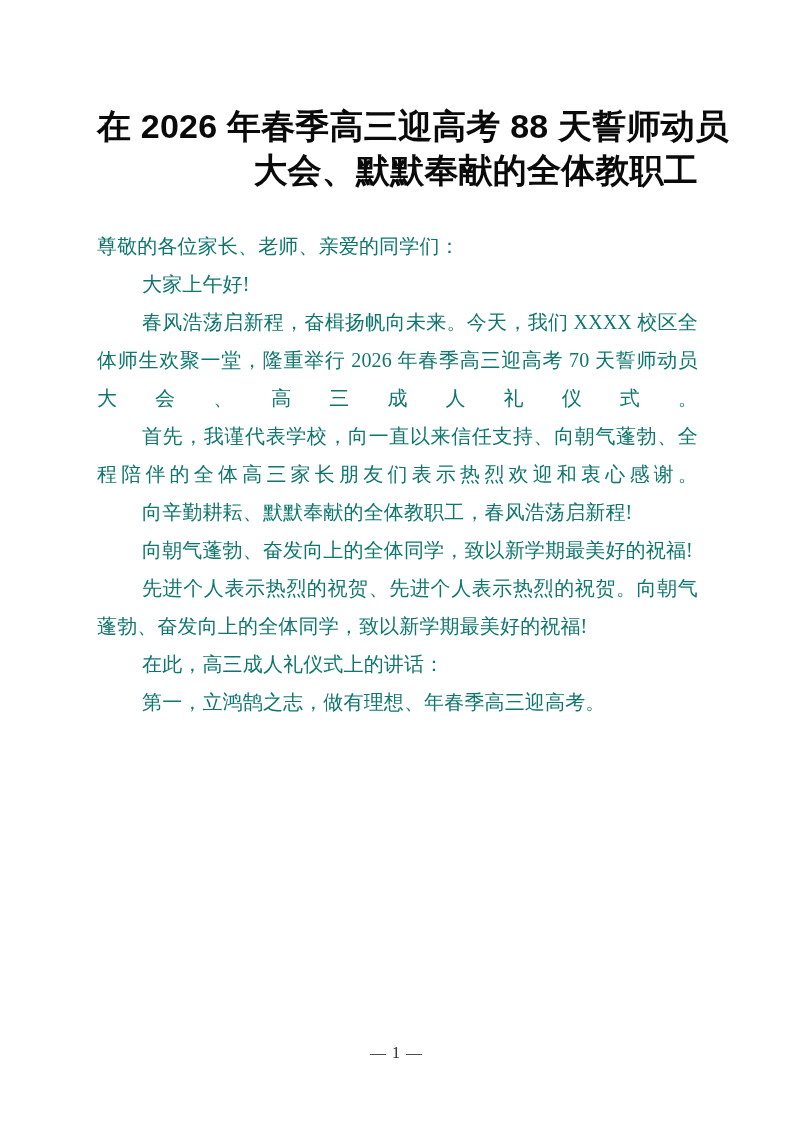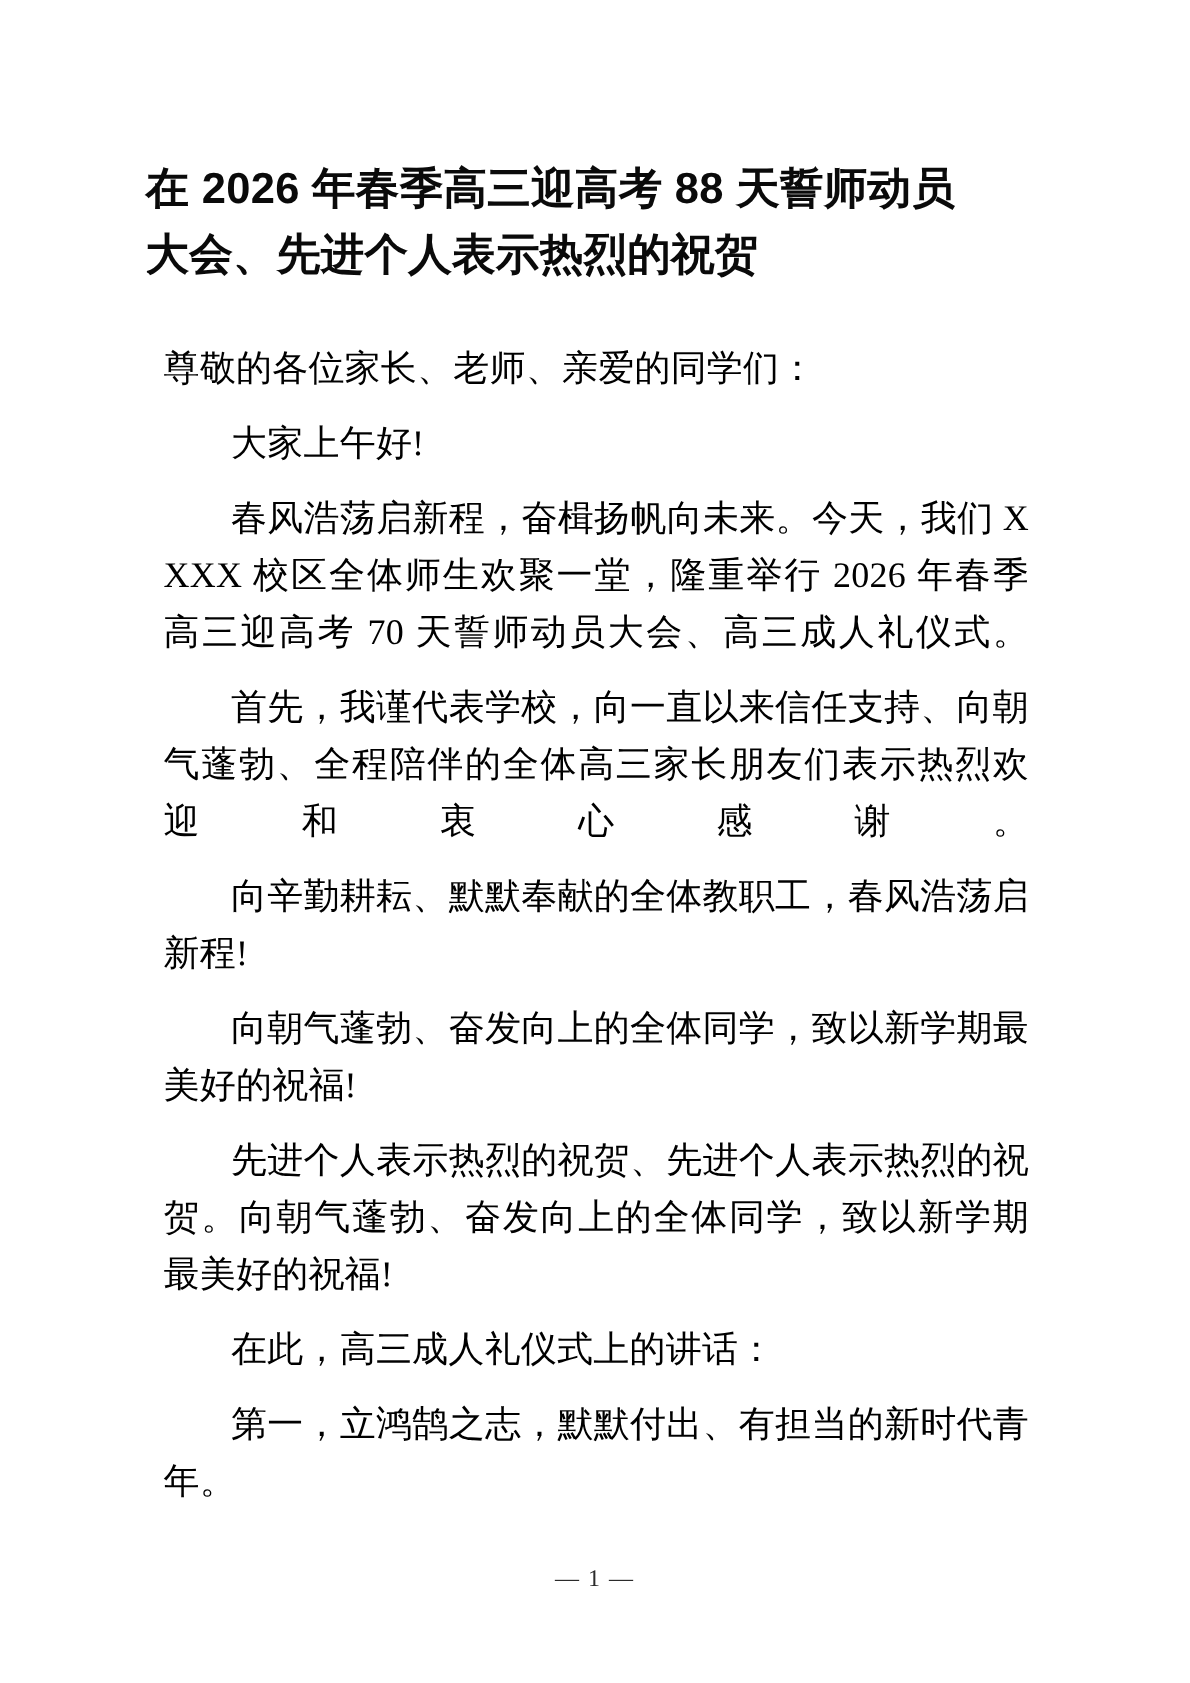--- a/index.html
+++ b/index.html
@@ -29,46 +29,46 @@
     top: 0;
     width: 601px;
   }
 
   
   .doc-title {
     margin: 0;
     padding: 104px 0 0 0;
     font-family: "Liberation Sans", "DejaVu Sans", sans-serif;
     font-weight: bold;
-    font-size: 29px;
+    font-size: 34px;
     line-height: 44px;
-    text-align: left;
+    text-align: right;
     letter-spacing: 0.2px;
     color: #0a0a0a;
   }
 
   .doc-title .tline {
     display: block;
     white-space: nowrap;
   }
 
   
   .body-block {
     margin-top: 35px;
   }
 
   .para {
-    margin: 12px;
-    font-size: 24px;
+    margin: 0;
+    font-size: 20px;
     line-height: 38px;
     text-align: justify;
     text-justify: inter-ideograph;
     text-align-last: left;
     letter-spacing: 0.15px;
-    color: #000000;
+    color: #0f766e;
     word-break: break-all;
   }
 
   .para.indent {
     text-indent: 45px;
   }
 
   .para.noindent {
     text-indent: 0;
   }
@@ -93,32 +93,32 @@
 </style>
 </head>
 <body>
 
 <div id="page">
 
   <div id="content">
 
     <h1 class="doc-title">
       <span class="tline">在 2026 年春季高三迎高考 88 天誓师动员</span>
-      <span class="tline">大会、先进个人表示热烈的祝贺</span>
+      <span class="tline">大会、默默奉献的全体教职工</span>
     </h1>
 
     <div class="body-block">
       <p class="para noindent">尊敬的各位家长、老师、亲爱的同学们：</p>
       <p class="para indent">大家上午好!</p>
       <p class="para indent fill">春风浩荡启新程，奋楫扬帆向未来。今天，我们 XXXX 校区全体师生欢聚一堂，隆重举行 2026 年春季高三迎高考 70 天誓师动员大会、高三成人礼仪式。</p>
       <p class="para indent fill">首先，我谨代表学校，向一直以来信任支持、向朝气蓬勃、全程陪伴的全体高三家长朋友们表示热烈欢迎和衷心感谢。</p>
       <p class="para indent">向辛勤耕耘、默默奉献的全体教职工，春风浩荡启新程!</p>
       <p class="para indent">向朝气蓬勃、奋发向上的全体同学，致以新学期最美好的祝福!</p>
       <p class="para indent">先进个人表示热烈的祝贺、先进个人表示热烈的祝贺。向朝气蓬勃、奋发向上的全体同学，致以新学期最美好的祝福!</p>
       <p class="para indent">在此，高三成人礼仪式上的讲话：</p>
-      <p class="para indent">第一，立鸿鹄之志，默默付出、有担当的新时代青年。</p>
+      <p class="para indent">第一，立鸿鹄之志，做有理想、年春季高三迎高考。</p>
     </div>
 
   </div>
 
   <div class="page-footer">— 1 —</div>
 
 </div>
 
 </body></html>

